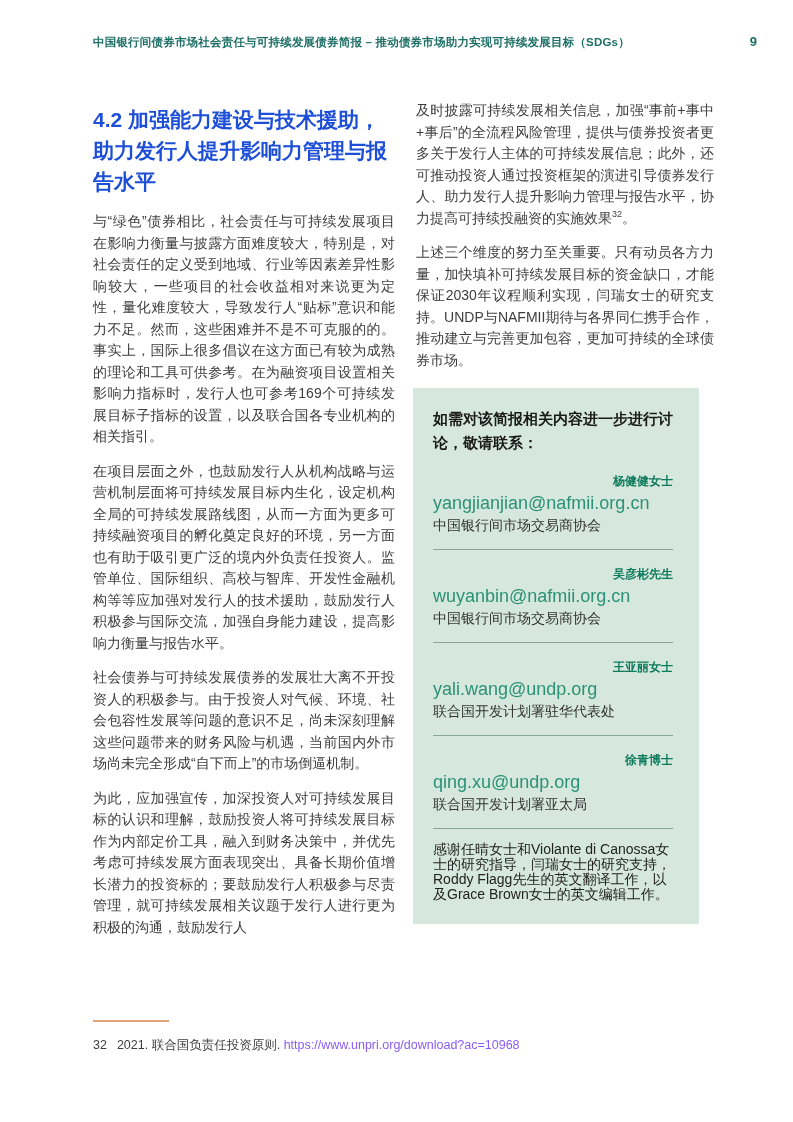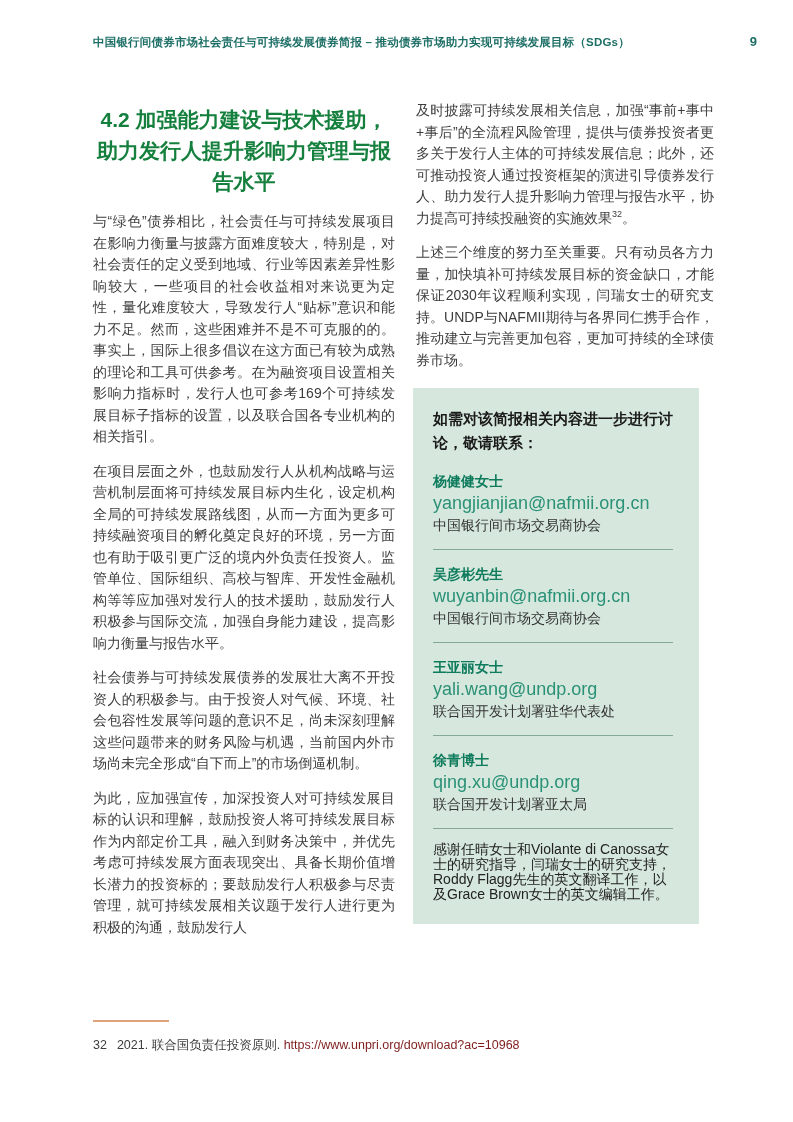--- a/index.html
+++ b/index.html
@@ -35,26 +35,25 @@
   .columns {
     position: absolute;
     top: 100px;
     left: 93px;
     display: flex;
     gap: 21px;
   }
   .col-left { width: 302px; }
   .col-right { width: 298px; }
   h2.section-heading {
-    color: #15803d;
+    color: #1d4ed8;
     font-size: 21px;
     line-height: 31px;
     font-weight: 700;
     margin: 4px 0 14px 0;
-    text-align: center;
   }
   h2.section-heading.second { margin-top: 26px; }
   p.body-para {
     font-size: 14px;
     line-height: 21.5px;
     color: #3d3d3d;
     text-align: justify;
     margin-bottom: 13px;
   }
   p.body-para sup {
@@ -71,24 +70,25 @@
     padding: 19px 26px 22px 20px;
   }
   .contact-box .box-title {
     font-size: 15px;
     line-height: 24px;
     font-weight: 700;
     color: #1a1a1a;
     margin-bottom: 15px;
   }
   .contact .c-name {
-    font-size: 14px;
+    font-size: 12px;
     line-height: 22px;
     font-weight: 700;
     color: #0f7b5d;
+    text-align: right;
   }
   .contact .c-email {
     font-size: 18px;
     line-height: 22px;
     color: #2b9177;
     text-decoration: none;
     display: block;
   }
   .contact .c-org {
     font-size: 14px;
@@ -117,21 +117,21 @@
     border: none;
     border-top: 2px solid #e0a47b;
     margin-bottom: 15px;
   }
   .footnote-line {
     font-size: 12.5px;
     color: #3d3d3d;
   }
   .footnote-line .fn-num { margin-right: 10px; }
   .footnote-line a.fn-link {
-    color: #7f1d1d;
+    color: #8b5cf6;
     text-decoration: none;
   }
 </style>
 </head>
 <body>
 
 <div class="page">
 
   <div class="header">
     <span class="doc-title">中国银行间债券市场社会责任与可持续发展债券简报 – 推动债券市场助力实现可持续发展目标（SDGs）</span>

